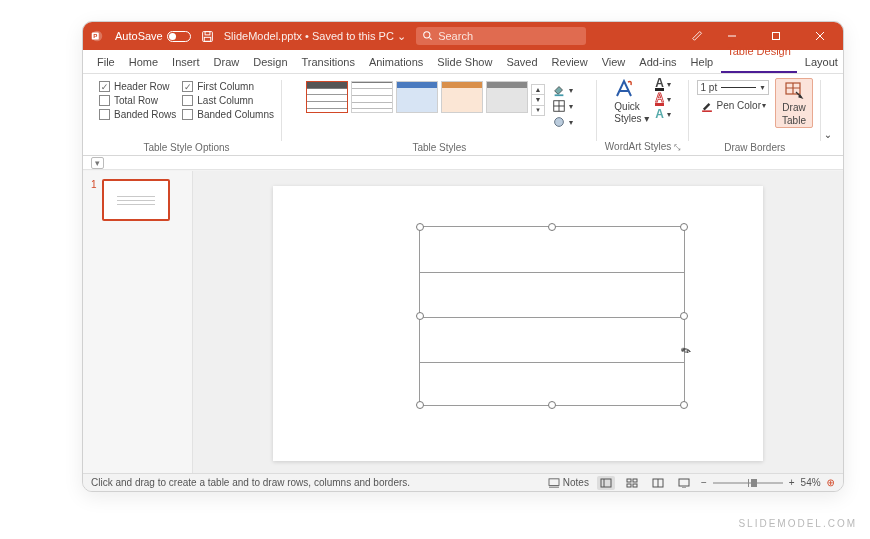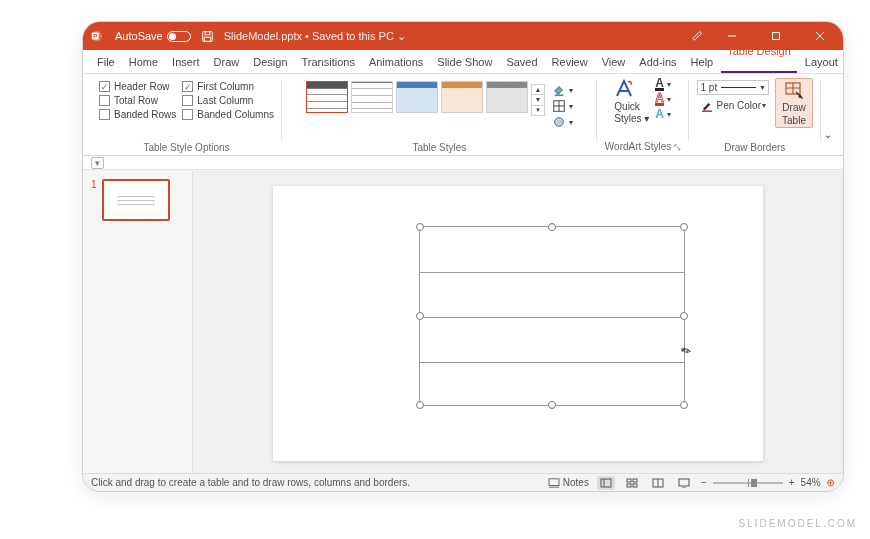--- a/index.html
+++ b/index.html
@@ -1,19 +1,19 @@
 <!DOCTYPE html>
 <html><head>
 <meta charset="utf-8">
 <style>
   * { margin:0; padding:0; box-sizing:border-box; font-family:"Segoe UI",Arial,sans-serif; }
   body { background:#fff; }
   .frame { width:870px; height:539px; position:relative; background:#fff; }
   .app { position:absolute; left:82px; top:21px; width:762px; height:471px;
-         border:1px solid #d0d0d0; border-radius:18px; overflow:hidden;
+         border:1px solid #d0d0d0; border-radius:10px; overflow:hidden;
          box-shadow:0 5px 20px rgba(0,0,0,.08); background:#f3f3f3; }
   
   .titlebar { height:28px; background:#d24726; display:flex; align-items:center;
               color:#fff; font-size:11px; padding:0 6px; gap:10px; }
   .ppt-logo { width:16px; height:16px; display:flex; align-items:center; justify-content:center;}
   .autosave { display:flex; align-items:center; gap:4px; }
   .autosave .switch { width:24px; height:11px; border:1px solid #fff; border-radius:6px;
                       position:relative; background:transparent;}
   .autosave .switch::after{content:"";position:absolute;left:1px;top:1px;width:7px;height:7px;
                       border-radius:50%;background:#fff;}
@@ -123,20 +123,29 @@
       <span class="switch"></span>
     </div>
     <span class="save-icon">
       <svg width="13" height="13" viewBox="0 0 16 16" fill="none" stroke="#fff" stroke-width="1.2">
         <rect x="2" y="2" width="12" height="12" rx="1"></rect>
             <rect x="5" y="2" width="6" height="4"></rect>
             <rect x="4" y="9" width="8" height="5"></rect>
           </svg>
     </span>
     <span class="doc-title">SlideModel.pptx • Saved to this PC ⌄</span>
+    <div class="searchbox">
+      <span>
+        <svg width="11" height="11" viewBox="0 0 16 16" fill="none" stroke="#fff" stroke-width="1.5">
+              <circle cx="7" cy="7" r="4.5"></circle>
+              <line x1="11" y1="11" x2="14" y2="14"></line>
+            </svg>
+      </span>
+      <input placeholder="Search" style="">
+    </div>
     <div class="tspacer"></div>
     <span>
       <svg width="14" height="14" viewBox="0 0 16 16" fill="none" stroke="#fff" stroke-width="1">
             <path d="M2 12 L10 4 L12 6 L4 14 Z"></path>
           </svg>
     </span>
     <div class="winbtn">
       <svg width="10" height="10">
             <line x1="1" y1="5" x2="9" y2="5" stroke="#fff" stroke-width="1"></line>
           </svg>

